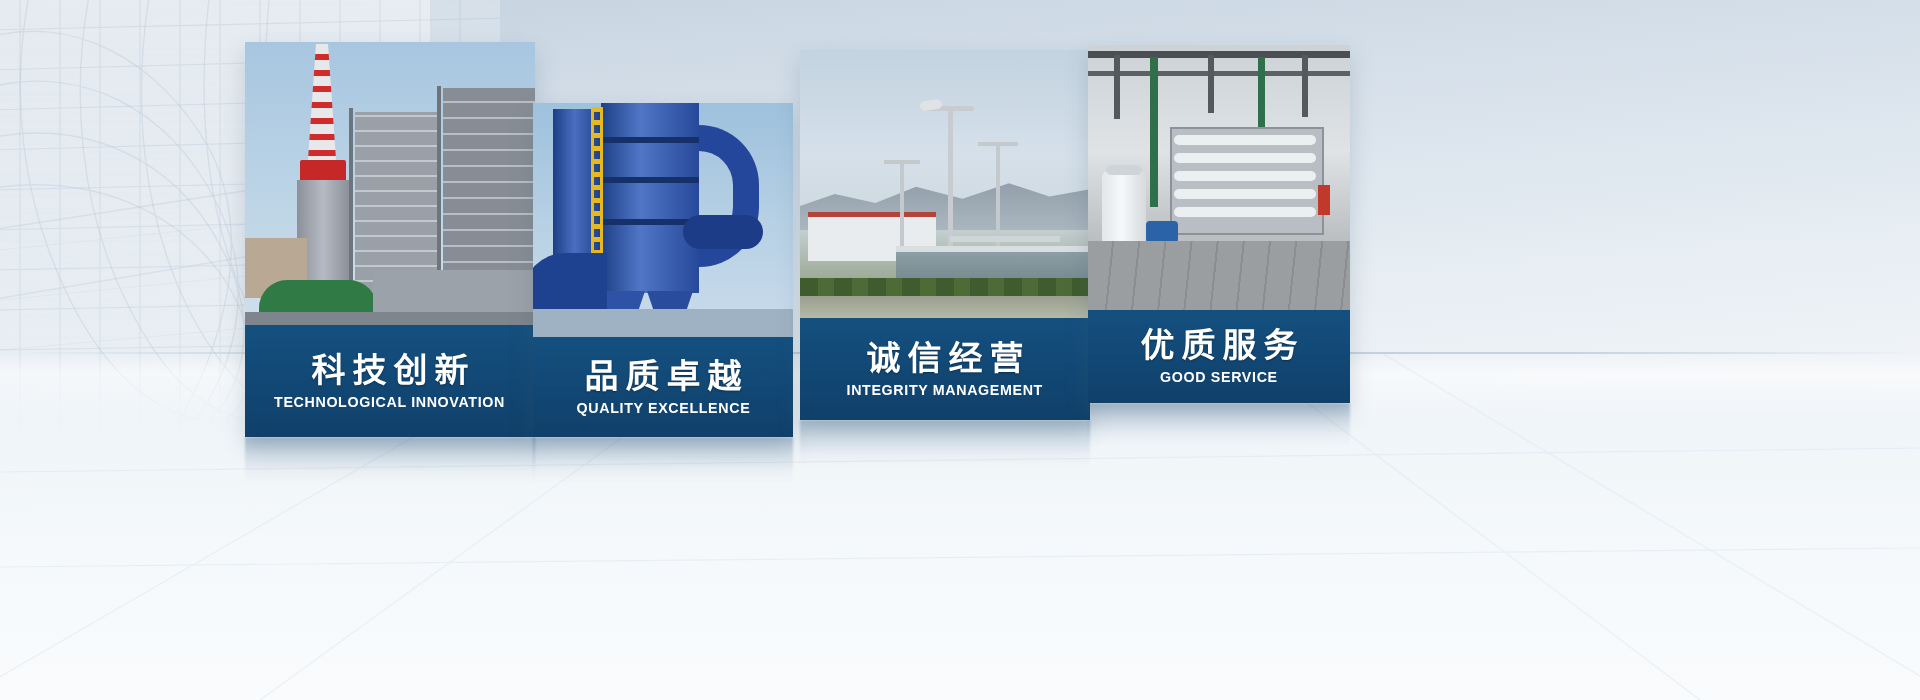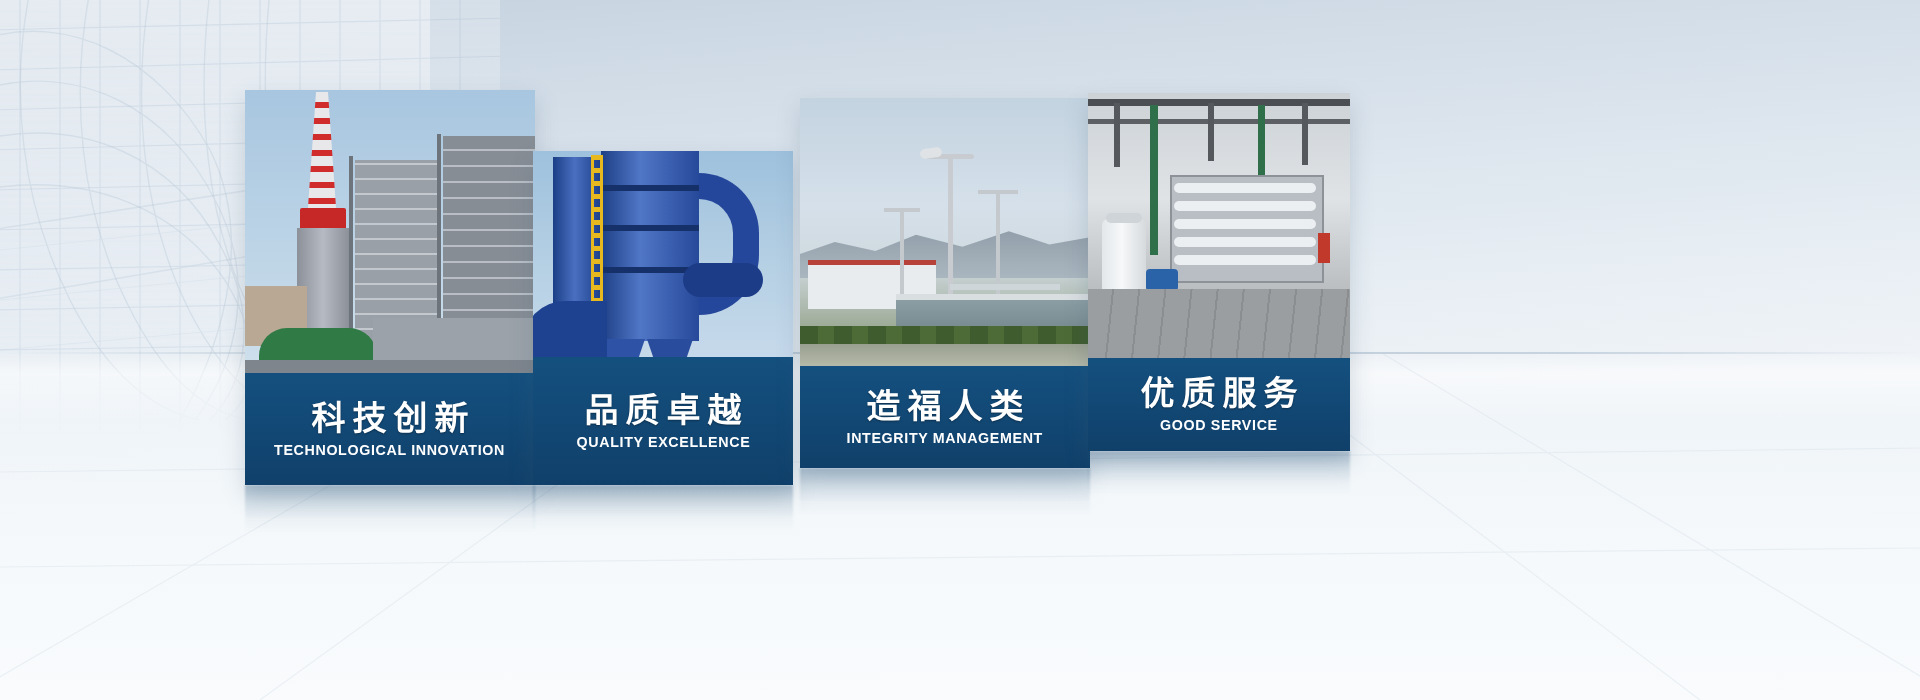--- a/index.html
+++ b/index.html
@@ -97,21 +97,20 @@
     opacity: 0.5;
   }
 
   
   .cards {
     position: absolute;
     left: 0;
     top: 0;
     width: 1920px;
     height: 560px;
-    margin-top: 48px;
   }
 
   .card {
     position: absolute;
     overflow: hidden;
     box-shadow: 0 10px 22px rgba(70,95,120,0.22);
     background: #0f3b63;
   }
 
   .card-photo {
@@ -312,21 +311,21 @@
           <div class="el" style="left:150px; top:112px; width:80px; height:34px; background:#1d3c88; border-radius:17px;"></div>
 
           <div class="el" style="left:66px; top:188px; width:46px; height:46px; background:#2e52a6; clip-path:polygon(0 0,100% 0,66% 100%,34% 100%);"></div>
           <div class="el" style="left:114px; top:188px; width:46px; height:46px; background:#2a4c9d; clip-path:polygon(0 0,100% 0,66% 100%,34% 100%);"></div>
           <div class="el" style="left:16px; top:178px; width:50px; height:56px; background:#2b4d9e; clip-path:polygon(0 0,100% 0,70% 100%,30% 100%);"></div>
 
           <div class="el" style="left:-10px; top:150px; width:84px; height:84px; background:#1f4290; border-radius:42px 0 0 0;"></div>
           <div class="el" style="left:0px; top:206px; width:260px; height:28px; background:#9fb2c4;"></div>
         </div>
       </div>
-      <div class="card-caption" style="height:128px;">
+      <div class="card-caption" style="height:100px;">
         <div class="cap-cn">品质卓越</div>
         <div class="cap-en">QUALITY EXCELLENCE</div>
       </div>
     </div>
     <div class="card-reflection" style="left:533px; top:437px; width:260px; height:46px;"></div>
 
     <div class="card" style="left:800px; top:50px; width:290px; height:370px;">
       <div class="card-photo" style="height:268px;">
         <div class="scene">
           <div class="el" style="inset:0; background:linear-gradient(180deg,#c3d3e0 0%,#d5e0ea 40%,#cfd9df 62%,#7e8e6a 100%);"></div>
@@ -348,21 +347,21 @@
           <div class="el" style="left:96px; top:196px; width:194px; height:48px; background:linear-gradient(180deg,#8fa2a8,#6e8287);"></div>
           <div class="el" style="left:96px; top:196px; width:194px; height:6px; background:#d9dee1;"></div>
           <div class="el" style="left:150px; top:186px; width:110px; height:6px; background:#cfd6da;"></div>
 
           <div class="el" style="left:0; top:228px; width:290px; height:40px;
                background:repeating-linear-gradient(90deg,#3f5c2e 0 18px,#4c6b36 18px 34px);"></div>
           <div class="el" style="left:0; top:246px; width:290px; height:22px; background:linear-gradient(180deg,#9aa08f,#b4b9a8);"></div>
         </div>
       </div>
       <div class="card-caption" style="height:102px;">
-        <div class="cap-cn">造福人类</div>
+        <div class="cap-cn">诚信经营</div>
         <div class="cap-en">INTEGRITY MANAGEMENT</div>
       </div>
     </div>
     <div class="card-reflection" style="left:800px; top:420px; width:290px; height:48px;"></div>
 
     <div class="card" style="left:1088px; top:45px; width:262px; height:358px;">
       <div class="card-photo" style="height:265px;">
         <div class="scene">
           <div class="el" style="inset:0; background:linear-gradient(180deg,#cdd2d6 0%,#dfe3e6 40%,#b9bdc0 75%,#8e9295 100%);"></div>
 

